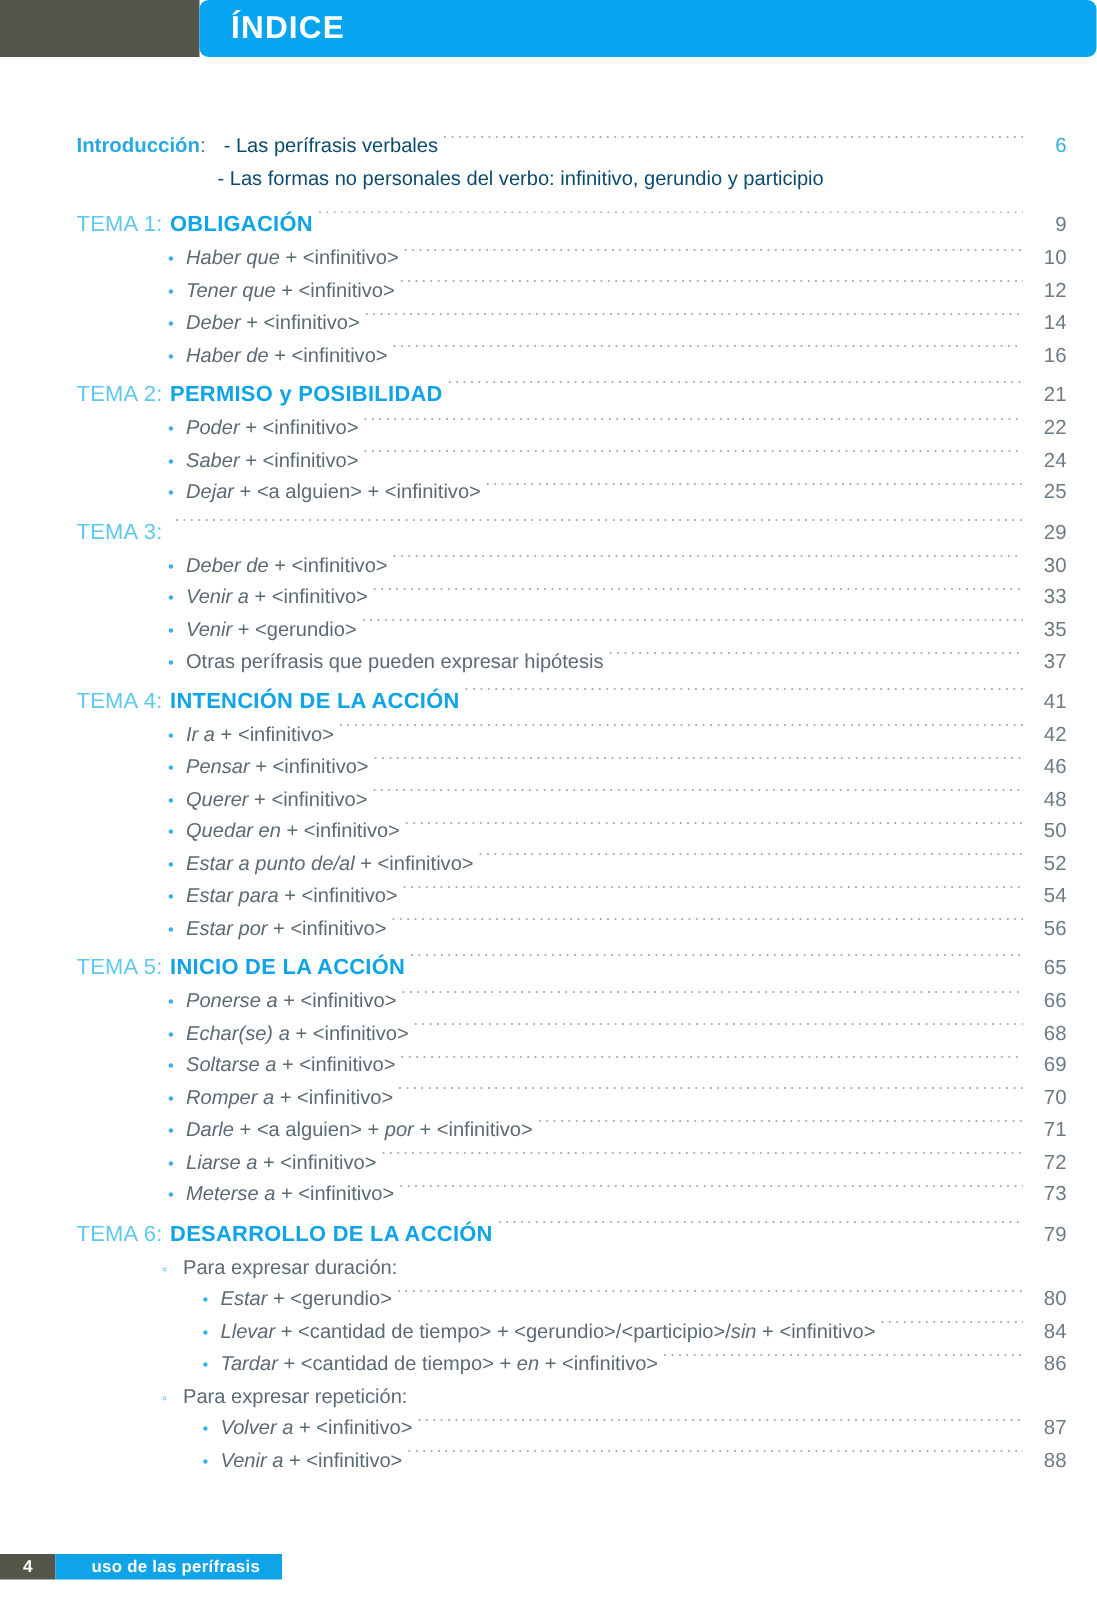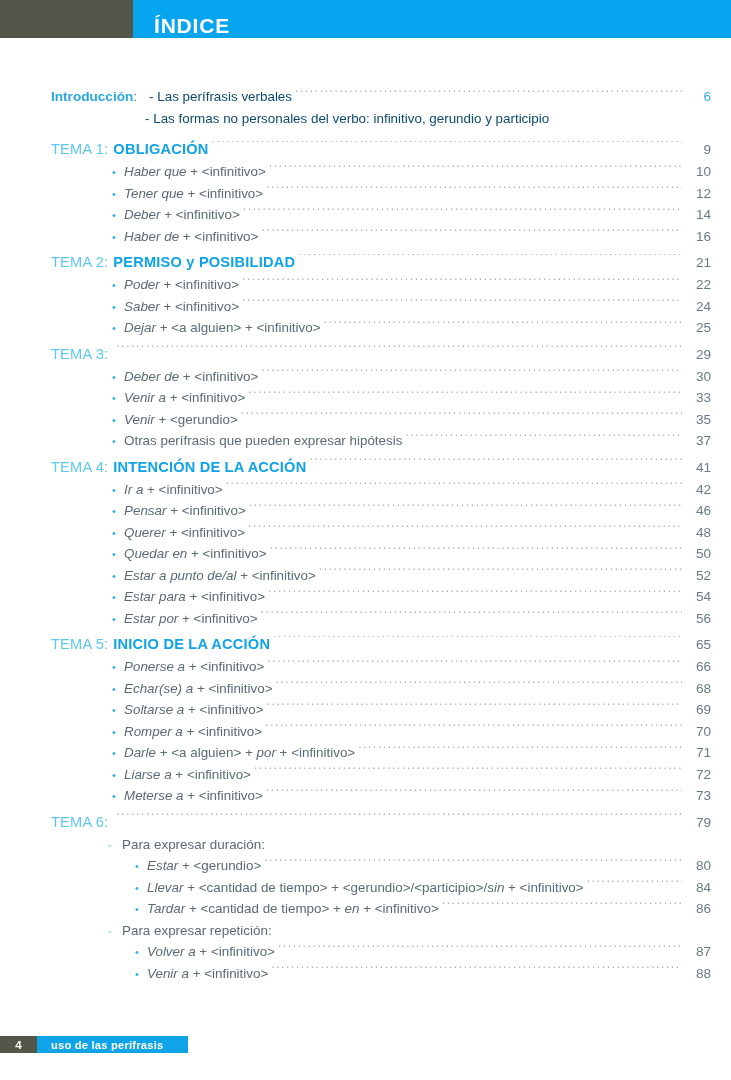--- a/index.html
+++ b/index.html
@@ -27,21 +27,22 @@
     width: 133px;
     height: 38px;
     background: #54564a;
     flex: 0 0 133px;
   }
   #header-right-block {
     flex: 1 1 auto;
     height: 38px;
     background: #07a5f0;
     display: flex;
-    align-items: flex-end;
+    align-items: center;
+    border-radius: 6px;
   }
   #header-title {
     color: #ffffff;
     font-size: 21px;
     font-weight: bold;
     letter-spacing: 0.8px;
     padding-left: 21px;
     font-family: "Liberation Sans", sans-serif;
   }
 
@@ -187,20 +188,21 @@
     background: #0fa3e8;
     display: flex;
     align-items: center;
   }
   #footer-title {
     color: #ffffff;
     font-size: 11.2px;
     font-weight: bold;
     letter-spacing: 0.2px;
     padding-left: 14px;
+    margin-left: 10px;
   }
 </style>
 </head>
 <body>
 
 <div id="header">
   <div id="header-left-block"></div>
   <div id="header-right-block">
     <span id="header-title">ÍNDICE</span>
   </div>
@@ -395,20 +397,21 @@
         <span class="pagenum">72</span>
       </div>
       <div class="row item-row">
         <span class="bullet">•</span>
         <span class="item-text"><span class="it">Meterse a</span> + &lt;infinitivo&gt;</span>
         <span class="leader"></span>
         <span class="pagenum">73</span>
       </div>
       <div class="row tema-row">
         <span class="tema-pre">TEMA 6:</span>
+        <span class="tema-name">DESARROLLO DE LA ACCIÓN</span>
         <span class="leader"></span>
         <span class="pagenum">79</span>
       </div>
       <div class="row sub-row">
         <span class="bullet-hollow">◦</span>
         <span class="item-text">Para expresar duración:</span>
       </div>
       <div class="row sub-item-row">
         <span class="bullet">•</span>
         <span class="item-text"><span class="it">Estar</span> + &lt;gerundio&gt;</span>

